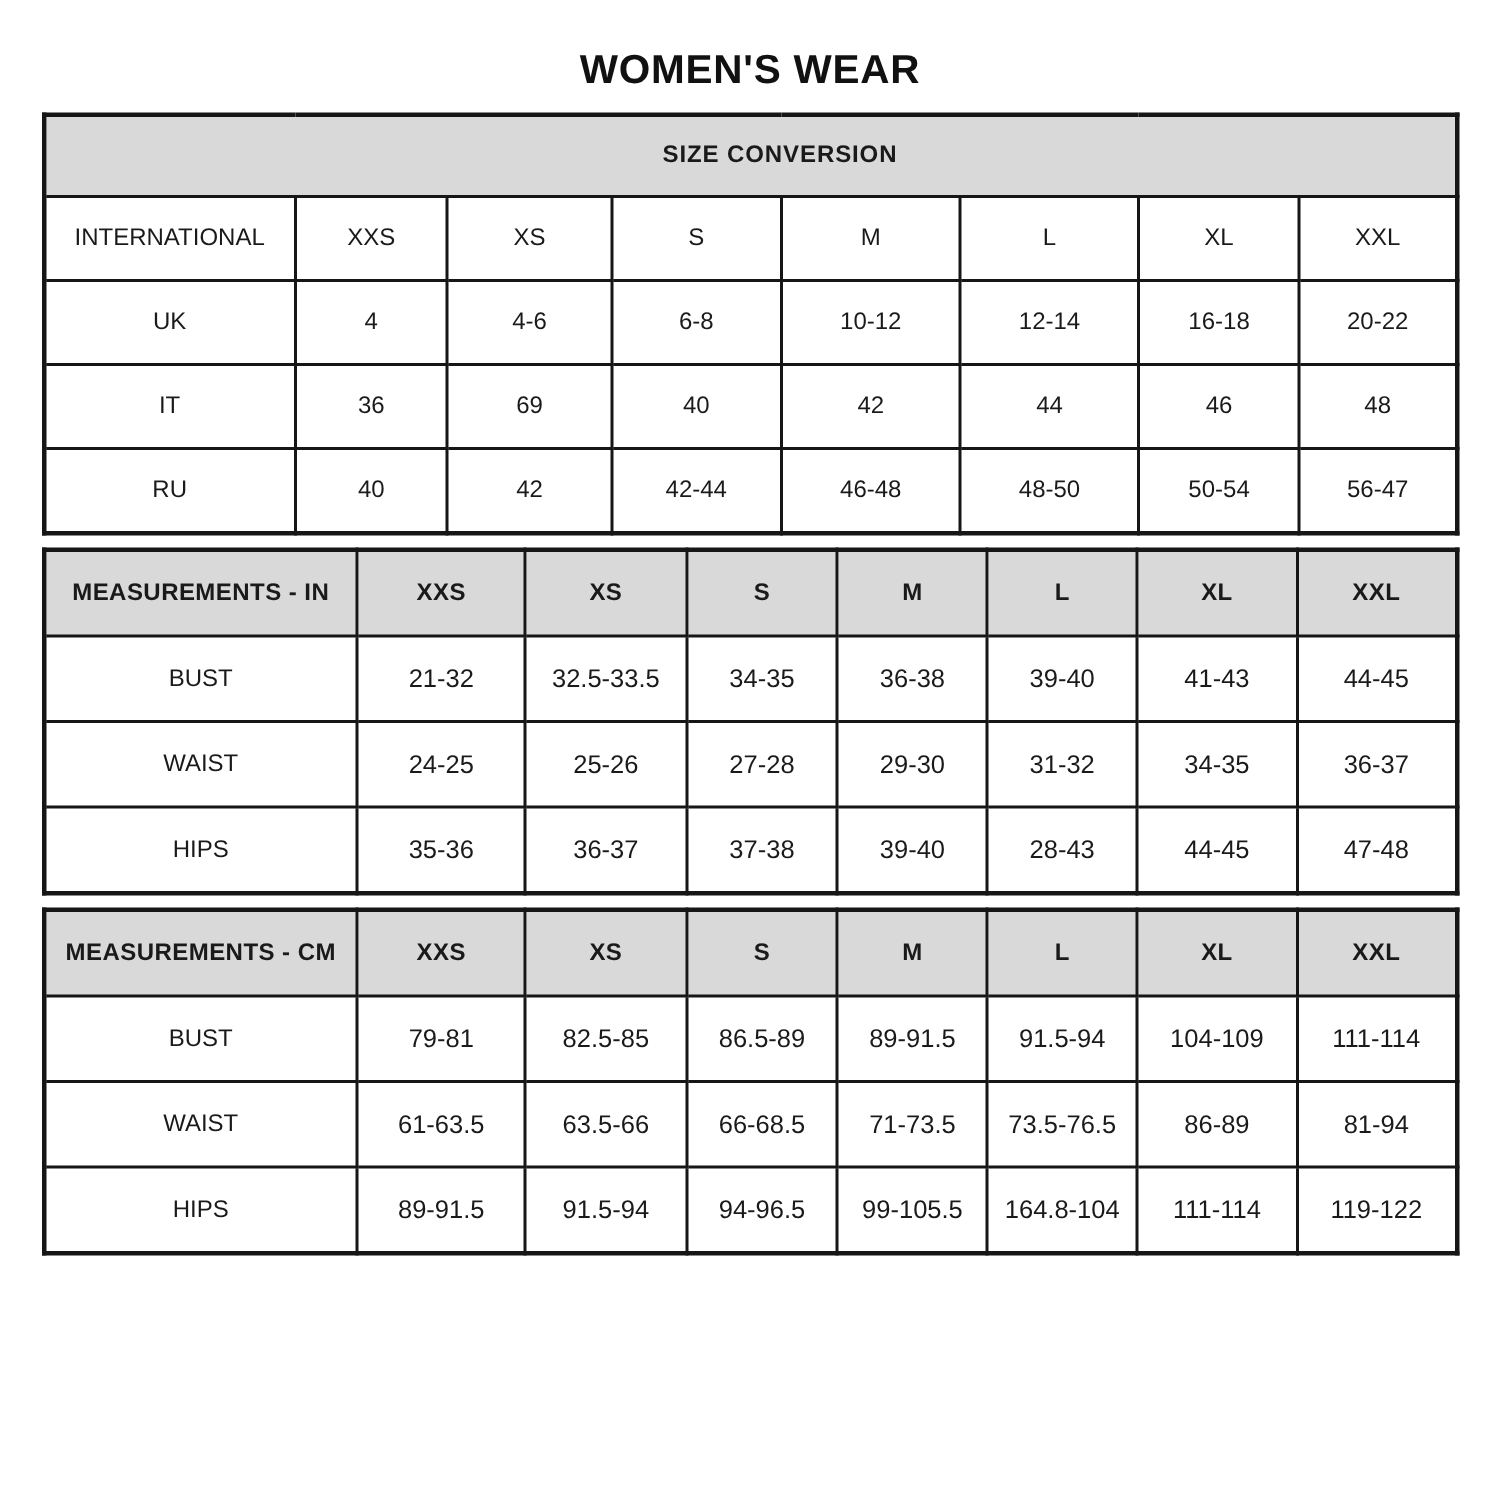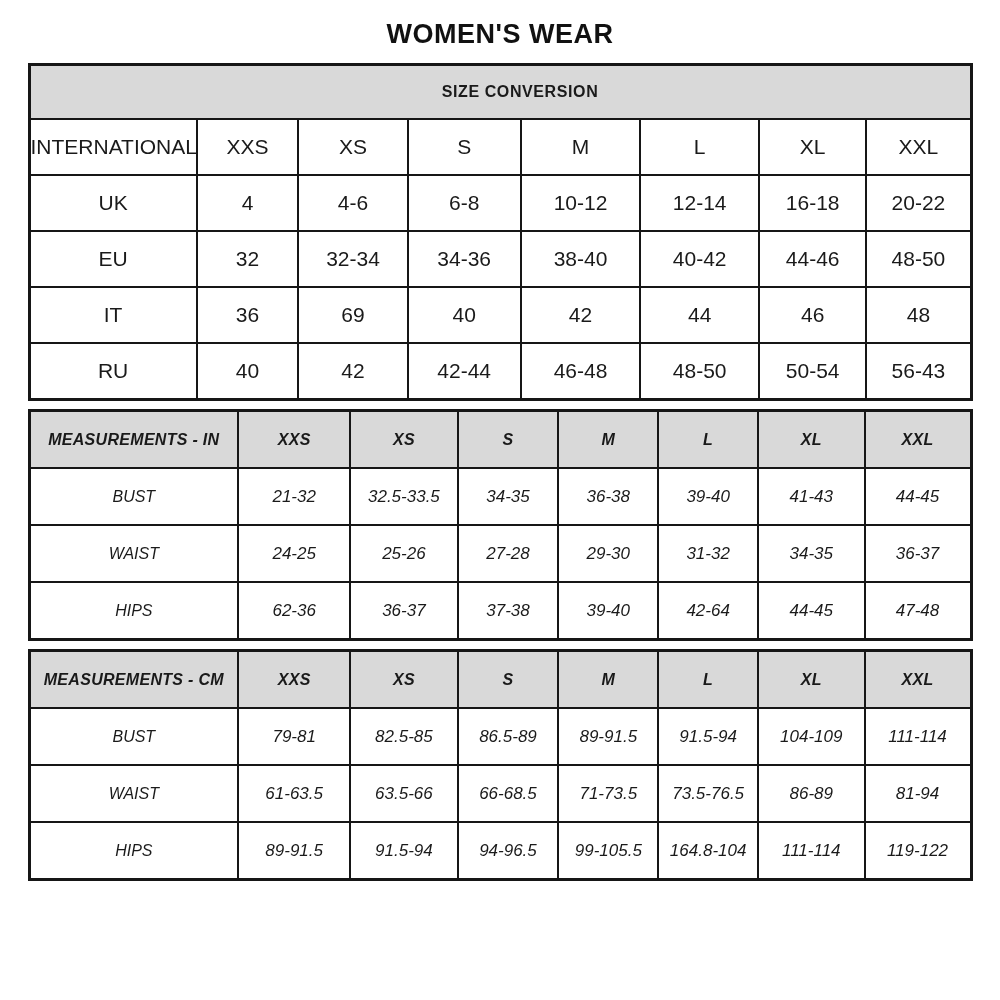--- a/index.html
+++ b/index.html
@@ -5,21 +5,21 @@
   html, body {
     margin: 0;
     padding: 0;
     background: #ffffff;
     width: 1000px;
     font-family: "Liberation Sans", sans-serif;
     color: #1a1a1a;
   }
   .page {
     width: 945px;
-    margin: 4px auto;
+    margin: 16px auto;
   }
   .page-title {
     text-align: center;
     font-size: 27px;
     font-weight: 700;
     letter-spacing: 0.5px;
     margin: 0;
     padding: 15px 0 13px 0;
     color: #111;
   }
@@ -31,31 +31,31 @@
   }
   td {
     border: 2px solid #161616;
     text-align: center;
     vertical-align: middle;
     padding: 0;
     overflow: hidden;
     white-space: nowrap;
   }
   
-  .t1 td { height: 54px; font-size: 21px; }
+  .t1 td { height: 54px; font-size: 16px; }
   .t1 .banner-cell {
     background: #d9d9d9;
     font-weight: 700;
     font-size: 16px;
     letter-spacing: 0.6px;
     height: 52px;
     padding-left: 40px;
   }
   
-  .t2, .t3 { margin-top: 8px; font-style: italic; }
+  .t2, .t3 { margin-top: 8px; }
   .t2 td, .t3 td { height: 55px; }
   .t2 .head-cell, .t3 .head-cell {
     background: #d9d9d9;
     font-weight: 700;
     font-size: 16px;
     letter-spacing: 0.3px;
   }
   .t2 .lbl, .t3 .lbl { font-size: 16px; }
   .t2 .val, .t3 .val { font-size: 17px; }
 </style>
@@ -95,48 +95,38 @@
         <td>UK</td>
         <td>4</td>
         <td>4-6</td>
         <td>6-8</td>
         <td>10-12</td>
         <td>12-14</td>
         <td>16-18</td>
         <td>20-22</td>
       </tr>
       <tr>
-        <td>EU</td>
-        <td>32</td>
-        <td>32-34</td>
-        <td>34-36</td>
-        <td>38-40</td>
-        <td>40-42</td>
-        <td>44-46</td>
-        <td>48-50</td>
-      </tr>
-      <tr>
         <td>IT</td>
         <td>36</td>
         <td>69</td>
         <td>40</td>
         <td>42</td>
         <td>44</td>
         <td>46</td>
         <td>48</td>
       </tr>
       <tr>
         <td>RU</td>
         <td>40</td>
         <td>42</td>
         <td>42-44</td>
         <td>46-48</td>
         <td>48-50</td>
         <td>50-54</td>
-        <td>56-43</td>
+        <td>56-47</td>
       </tr>
     </tbody>
   </table>
 
   <table class="t2">
     <colgroup>
       <col style="width:22.2%">
         <col style="width:11.9%">
         <col style="width:11.4%">
         <col style="width:10.7%">
@@ -171,25 +161,25 @@
         <td class="val">24-25</td>
         <td class="val">25-26</td>
         <td class="val">27-28</td>
         <td class="val">29-30</td>
         <td class="val">31-32</td>
         <td class="val">34-35</td>
         <td class="val">36-37</td>
       </tr>
       <tr>
         <td class="lbl">HIPS</td>
-        <td class="val">62-36</td>
+        <td class="val">35-36</td>
         <td class="val">36-37</td>
         <td class="val">37-38</td>
         <td class="val">39-40</td>
-        <td class="val">42-64</td>
+        <td class="val">28-43</td>
         <td class="val">44-45</td>
         <td class="val">47-48</td>
       </tr>
     </tbody>
   </table>
 
   <table class="t3">
     <colgroup>
       <col style="width:22.2%">
         <col style="width:11.9%">

